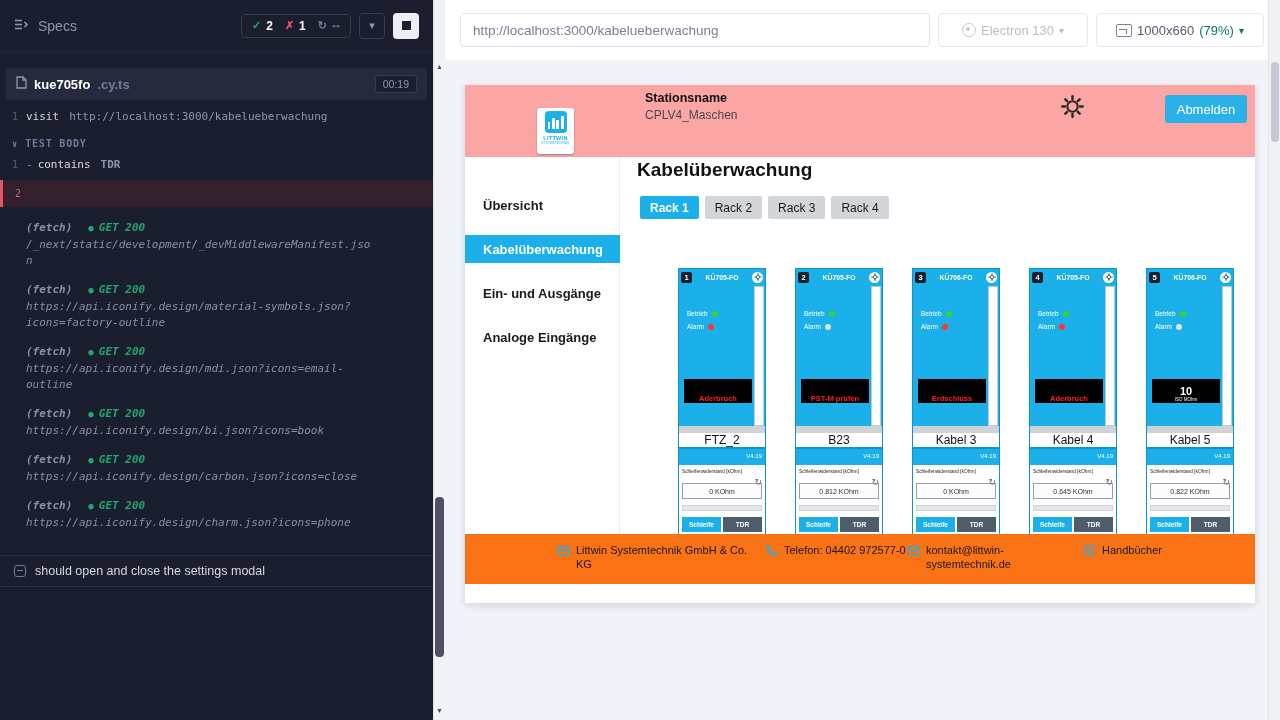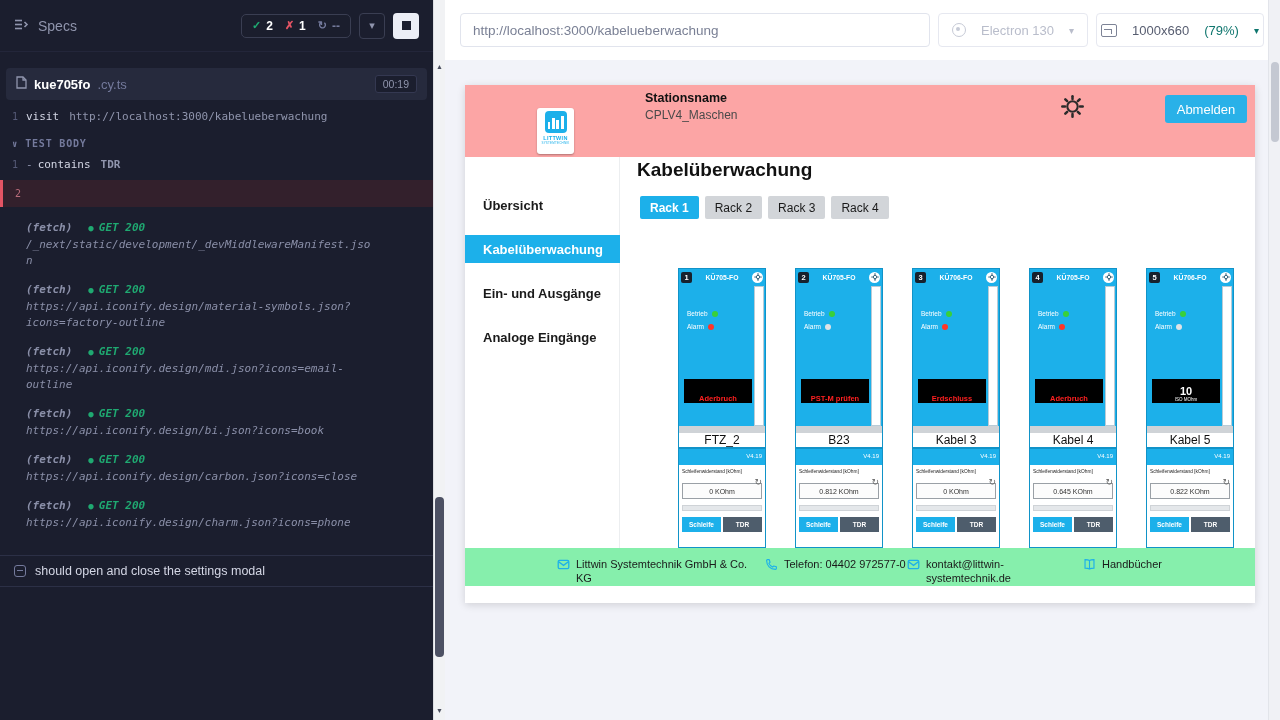--- a/index.html
+++ b/index.html
@@ -13,21 +13,21 @@
 .stats{display:flex;align-items:center;gap:12px;border:1px solid #3a3e52;border-radius:5px;padding:4px 10px;margin-left:auto;background:#20233311}
 .stat{display:flex;align-items:center;gap:5px;font-size:12px;font-weight:bold;color:#fff}
 .stat .ic{font-size:11px;font-weight:bold}
 .ic.pass{color:#1fa971}.ic.fail{color:#e45464}.ic.pend{color:#747a9c}
 .stat.pending{color:#747a9c}
 .sq-btn{width:26px;height:26px;border:1px solid #3a3e52;border-radius:4px;display:flex;align-items:center;justify-content:center;color:#9095ad;font-size:11px;margin-left:8px;background:transparent}
 .stop-btn{width:26px;height:26px;border-radius:4px;background:#eceef6;display:flex;align-items:center;justify-content:center;margin-left:8px;border:none}
 .stop-btn .sq{width:9px;height:9px;background:#1b1e2e}
 #spec-bar{margin:16px 6px 0;background:#262a3d;border-radius:4px;height:32px;display:flex;align-items:center;padding:0 10px;gap:7px}
 #spec-bar .name{color:#fff;font-size:13px;font-weight:bold}
-#spec-bar .ext{color:#747a9c;font-size:13px;font-weight:normal}
+#spec-bar .ext{color:#747a9c;font-size:13px;font-weight:bold}
 .timer{margin-left:auto;background:#1b1e2e;border:1px solid #343851;border-radius:3px;color:#9095ad;font-size:10.5px;padding:2px 7px}
 #log{padding-top:8px;font-size:11px}
 .row{display:flex;line-height:17px;align-items:baseline}
 .gut{width:26px;text-align:right;padding-right:8px;color:#565b78;font-size:10px;flex:none}
 .cmd-name{color:#d4d7e5}
 .cmd-arg{color:#9095ad;font-weight:bold;margin-left:10px}
 .dash{color:#9095ad;margin-right:5px}
 .section{display:flex;align-items:center;gap:7px;color:#747a9c;margin:13px 0 7px 12px;font-size:10px;letter-spacing:.8px;font-weight:bold}
 .caret{font-size:9px}
 .assert{background:#33202c;border-left:3px solid #e45464;margin-top:7px;padding:8px 14px 8px 0;display:flex}
@@ -46,21 +46,21 @@
 
 
 #lsb{position:absolute;left:433px;top:0;width:12px;height:720px;background:#f1f2f4;border-left:1px solid #dcdee2}
 #lsb .arrow{position:absolute;left:0;width:11px;height:14px;color:#4a4e5e;font-size:7px;text-align:center;line-height:14px}
 #lsb .thumb{position:absolute;left:1px;width:9px;border-radius:4px;background:#4d5164;top:497px;height:160px}
 
 
 #right{position:absolute;left:445px;top:0;width:835px;height:720px;background:#f2f3f9}
 #toolbar{height:60px;background:#fff;display:flex;align-items:center;padding:0 15px}
 #url-input{width:470px;height:34px;border:1px solid #e1e4ed;border-radius:4px;padding:0 12px;font-size:13.5px;color:#7a8095;outline:none;background:#fff;font-family:"Liberation Sans",sans-serif}
-.tb-sel{height:34px;border:1px solid #e6e8f0;border-radius:4px;background:#fff;display:flex;align-items:center;justify-content:center;gap:15px;font-size:13px}
+.tb-sel{height:34px;border:1px solid #e6e8f0;border-radius:4px;background:#fff;display:flex;align-items:center;justify-content:center;gap:5px;font-size:13px}
 #browser-sel{width:150px;margin-left:8px;color:#b9bdcb}
 #viewport-sel{width:168px;margin-left:8px;color:#575d70}
 .chev{font-size:10px}
 .elec{width:14px;height:14px;border:1.5px solid #c6cad6;border-radius:50%;position:relative;flex:none}
 .elec::after{content:"";position:absolute;width:4px;height:4px;background:#c6cad6;border-radius:50%;left:3.2px;top:3.2px}
 .mon{width:16px;height:13px;border:1.5px solid #7d8396;border-radius:2px;position:relative;flex:none}
 .mon::after{content:"";position:absolute;left:2px;bottom:1.5px;width:7px;height:4.5px;border-top:1.5px solid #7d8396;border-right:1.5px solid #7d8396}
 .vp-zoom{color:#0f766e}
 
 
@@ -108,21 +108,21 @@
 .ver{position:absolute;right:3px;top:184px;color:#fff;font-size:6px}
 .panel{position:absolute;left:0;top:196px;width:100%;height:84px;background:#fff;padding:4px 3px 0}
 .res-lbl{font-size:4.8px;color:#222;padding-right:11px;line-height:6px}
 .refresh{position:absolute;right:3px;top:13px;font-size:9px;color:#666;line-height:9px}
 .val-box{margin-top:8px;height:16px;border:1px solid #9aa0a6;display:flex;align-items:center;justify-content:center;font-size:7px;color:#333;background:#fcfcfc}
 .mini-strip{margin-top:6px;height:6px;background:#e4e7ea;border:1px solid #cfd3d7}
 .btns{margin-top:6px;display:flex;gap:2px}
 .btns .b{flex:1;height:15px;display:flex;align-items:center;justify-content:center;color:#fff;font-size:6.5px;font-weight:bold;border:none;font-family:"Liberation Sans",sans-serif;cursor:pointer}
 .b.schleife{background:#1cb0ea}
 .b.tdr{background:#4e5d6c}
-#app-footer{position:absolute;left:0;top:463px;width:790px;height:38px;background:#86efac}
+#app-footer{position:absolute;left:0;top:449px;width:790px;height:50px;background:#f97316}
 .f-item{position:absolute;top:9px;display:flex;gap:6px;align-items:flex-start}
 .f-item svg{flex:none;margin-top:1px}
 .f-text{font-size:11px;color:#1a1a1a;line-height:14px}
 #f1{left:92px}#f1 .f-text{width:178px}
 #f2{left:300px}#f2 .f-text{width:122px}
 #f3{left:442px}#f3 .f-text{width:112px}
 #f4{left:618px}
 
 
 #wsb{position:absolute;right:0;top:0;width:12px;height:720px;background:#f0f1f5;border-left:1px solid #e2e4ea}

